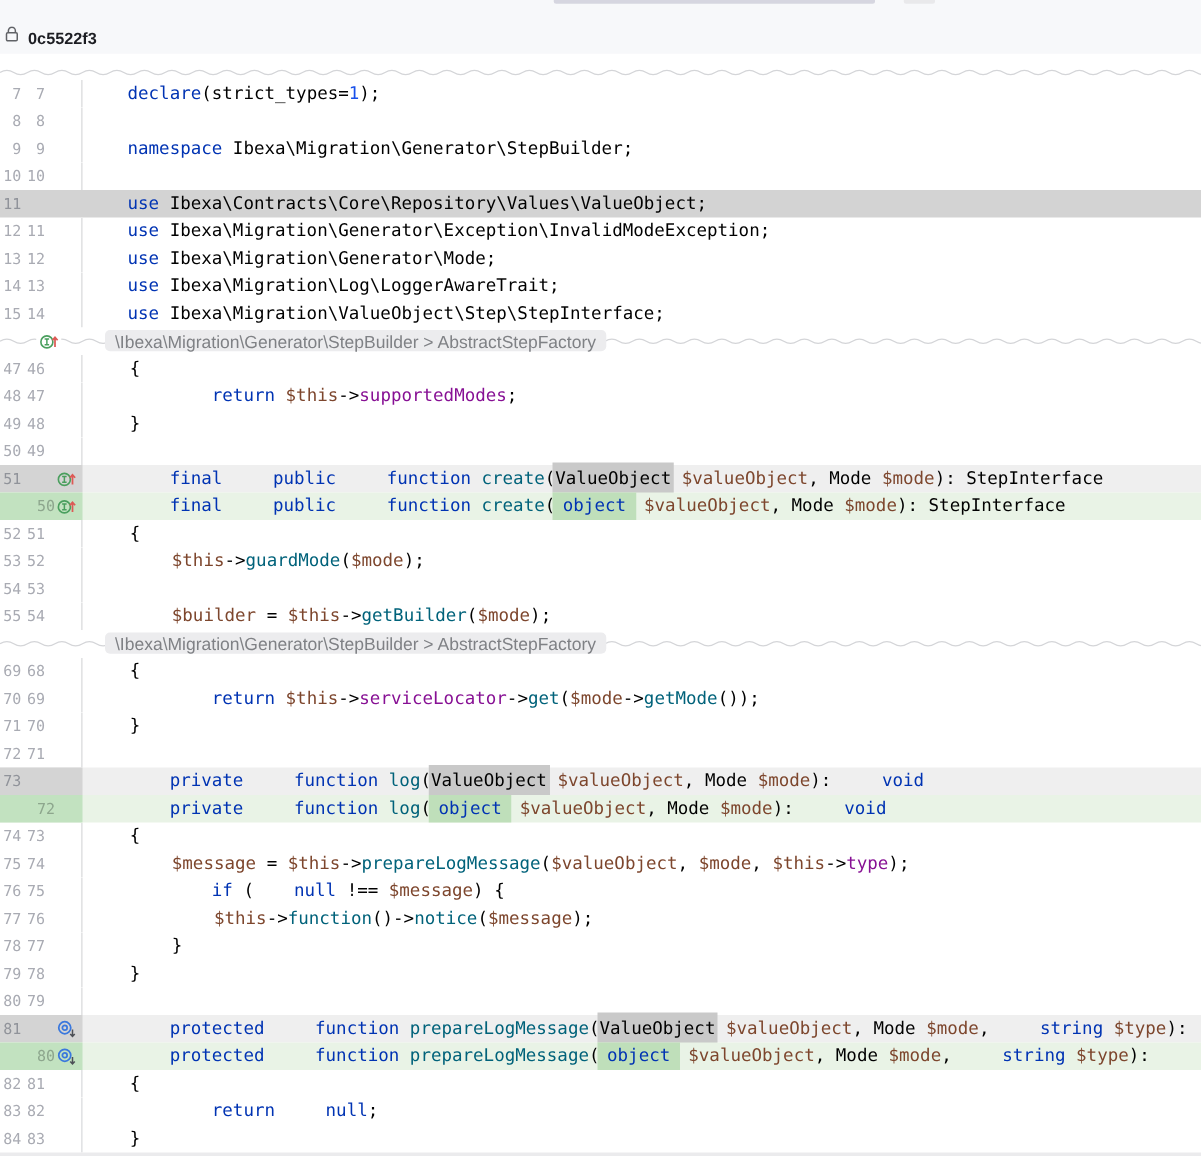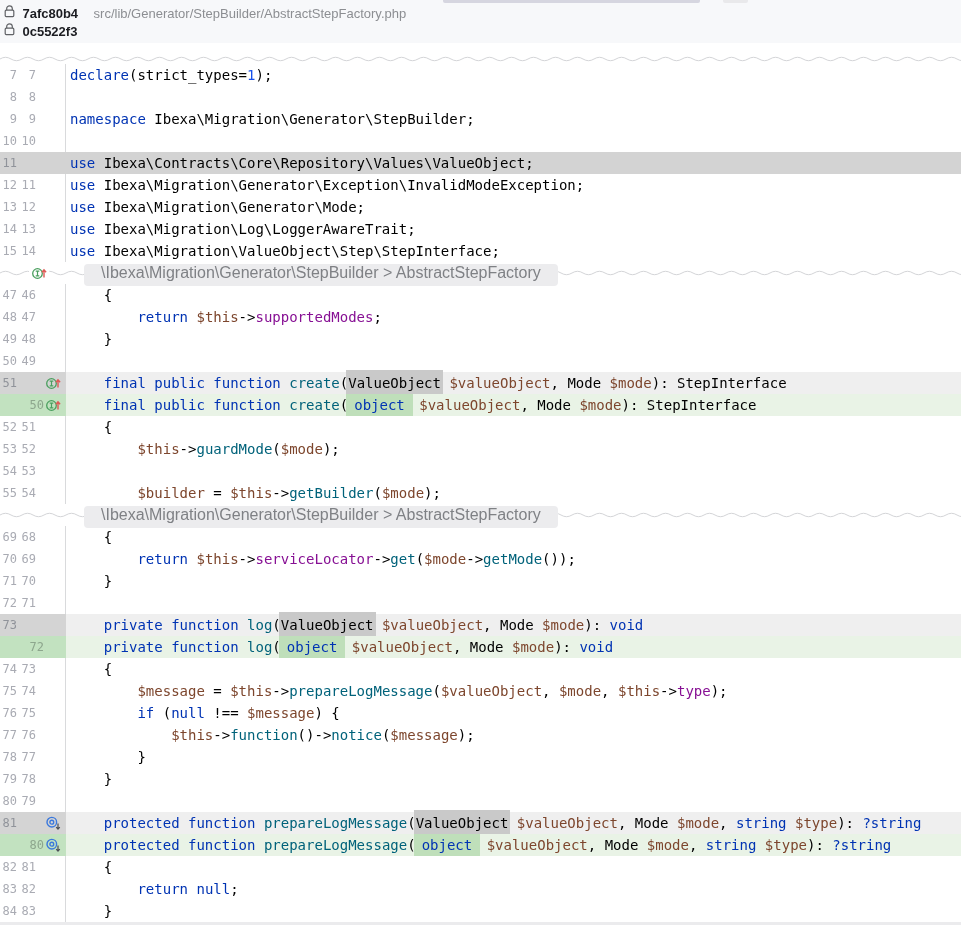--- a/index.html
+++ b/index.html
@@ -34,49 +34,41 @@
      font-size:12px;color:var(--line-number);text-align:right;}
   .n1{left:0;width:17px;} .n2{left:19px;width:17px;} .nwide{left:0;width:44px;}
   .gicon{position:absolute;left:45px;top:3px;width:16px;height:16px;}
   .code{flex:1;white-space:pre;padding-left:4px;
         font-family:"DejaVu Sans Mono","Liberation Mono",monospace;font-size:14px;}
   .bg-del{background:var(--deleted-row);}
   .bg-old{background:var(--removed-row);} .bg-old .gutter{background:var(--removed-gutter);}
   .bg-new{background:var(--added-row);}  .bg-new .gutter{background:var(--added-gutter);}
   .bg-old .n,.bg-del .n{color:#90939a;}
   .bg-new .n{color:#8da68d;}
-  .tk-kw{color:var(--c-keyword);} .tk-num{color:var(--c-number);} .tk-var{color:var(--c-variable);}
+  .tk-kw{color:var(--c-keyword);margin-left:32px;} .tk-num{color:var(--c-number);} .tk-var{color:var(--c-variable);}
   .tk-prop{color:var(--c-property);} .tk-fn{color:var(--c-method);} .tk-pl{color:var(--c-plain);}
   .bg-old .hl{background:var(--removed-word);padding:5px 2px;margin:-3px -2px;}
   .bg-new .hl{background:var(--added-word);padding:3px 8px;margin:-3px -2px;}
   
   .sep{position:relative;height:22px;background:#fff;}
   .sep svg.w{position:absolute;left:0;top:0;}
   .sep .gicon-sep{position:absolute;left:29px;top:3px;width:20px;height:16px;background:#fff;
                   text-align:center;}
-  .badge{position:absolute;left:84px;top:2px;height:22px;line-height:18px;padding:0 17px;
-         background:var(--badge-bg);border-radius:4px;font-size:16px;color:var(--badge-text);
+  .badge{position:absolute;left:84px;top:2px;height:17px;line-height:18px;padding:0 8px;
+         background:var(--badge-bg);border-radius:4px;font-size:14px;color:var(--badge-text);
          white-space:nowrap;}
   .bottomstrip{position:absolute;left:0;top:922px;width:961px;height:3px;background:#ebebed;}
 </style>
 </head>
 <body>
 
 <div id="screen">
   <div class="header">
     <div class="art art1"></div>
     <div class="art art2"></div>
-    <div class="hrow hrow1">
-      <span class="lock"><svg width="11" height="13" viewBox="0 0 11 13">
-            <path d="M2.7 5.2V3.6a2.8 2.8 0 0 1 5.6 0v1.6" fill="none" stroke="#606266" stroke-width="1.2"></path>
-            <rect x="1.2" y="5.2" width="8.6" height="6.4" rx="1" fill="none" stroke="#606266" stroke-width="1.2"></rect>
-          </svg></span>
-      <span class="hash">7afc80b4</span>
-      <span class="path">src/lib/Generator/StepBuilder/AbstractStepFactory.php</span>
-    </div>
     <div class="hrow hrow2">
       <span class="lock"><svg width="11" height="13" viewBox="0 0 11 13">
             <path d="M2.7 5.2V3.6a2.8 2.8 0 0 1 5.6 0v1.6" fill="none" stroke="#606266" stroke-width="1.2"></path>
             <rect x="1.2" y="5.2" width="8.6" height="6.4" rx="1" fill="none" stroke="#606266" stroke-width="1.2"></rect>
           </svg></span>
       <span class="hash">0c5522f3</span>
     </div>
   </div>
   <div class="topwave"><svg width="961" height="8" class="w">
         <path d="M0 4 q5.5 -3.4 11 0 q5.5 3.4 11 0 q5.5 -3.4 11 0 q5.5 3.4 11 0 q5.5 -3.4 11 0 q5.5 3.4 11 0 q5.5 -3.4 11 0 q5.5 3.4 11 0 q5.5 -3.4 11 0 q5.5 3.4 11 0 q5.5 -3.4 11 0 q5.5 3.4 11 0 q5.5 -3.4 11 0 q5.5 3.4 11 0 q5.5 -3.4 11 0 q5.5 3.4 11 0 q5.5 -3.4 11 0 q5.5 3.4 11 0 q5.5 -3.4 11 0 q5.5 3.4 11 0 q5.5 -3.4 11 0 q5.5 3.4 11 0 q5.5 -3.4 11 0 q5.5 3.4 11 0 q5.5 -3.4 11 0 q5.5 3.4 11 0 q5.5 -3.4 11 0 q5.5 3.4 11 0 q5.5 -3.4 11 0 q5.5 3.4 11 0 q5.5 -3.4 11 0 q5.5 3.4 11 0 q5.5 -3.4 11 0 q5.5 3.4 11 0 q5.5 -3.4 11 0 q5.5 3.4 11 0 q5.5 -3.4 11 0 q5.5 3.4 11 0 q5.5 -3.4 11 0 q5.5 3.4 11 0 q5.5 -3.4 11 0 q5.5 3.4 11 0 q5.5 -3.4 11 0 q5.5 3.4 11 0 q5.5 -3.4 11 0 q5.5 3.4 11 0 q5.5 -3.4 11 0 q5.5 3.4 11 0 q5.5 -3.4 11 0 q5.5 3.4 11 0 q5.5 -3.4 11 0 q5.5 3.4 11 0 q5.5 -3.4 11 0 q5.5 3.4 11 0 q5.5 -3.4 11 0 q5.5 3.4 11 0 q5.5 -3.4 11 0 q5.5 3.4 11 0 q5.5 -3.4 11 0 q5.5 3.4 11 0 q5.5 -3.4 11 0 q5.5 3.4 11 0 q5.5 -3.4 11 0 q5.5 3.4 11 0 q5.5 -3.4 11 0 q5.5 3.4 11 0 q5.5 -3.4 11 0 q5.5 3.4 11 0 q5.5 -3.4 11 0 q5.5 3.4 11 0 q5.5 -3.4 11 0 q5.5 3.4 11 0 q5.5 -3.4 11 0 q5.5 3.4 11 0 q5.5 -3.4 11 0 q5.5 3.4 11 0 q5.5 -3.4 11 0 q5.5 3.4 11 0 q5.5 -3.4 11 0 q5.5 3.4 11 0 q5.5 -3.4 11 0 q5.5 3.4 11 0 q5.5 -3.4 11 0 q5.5 3.4 11 0 q5.5 -3.4 11 0 q5.5 3.4 11 0 q5.5 -3.4 11 0 q5.5 3.4 11 0" fill="none" stroke="var(--wave)" stroke-width="1"></path>

